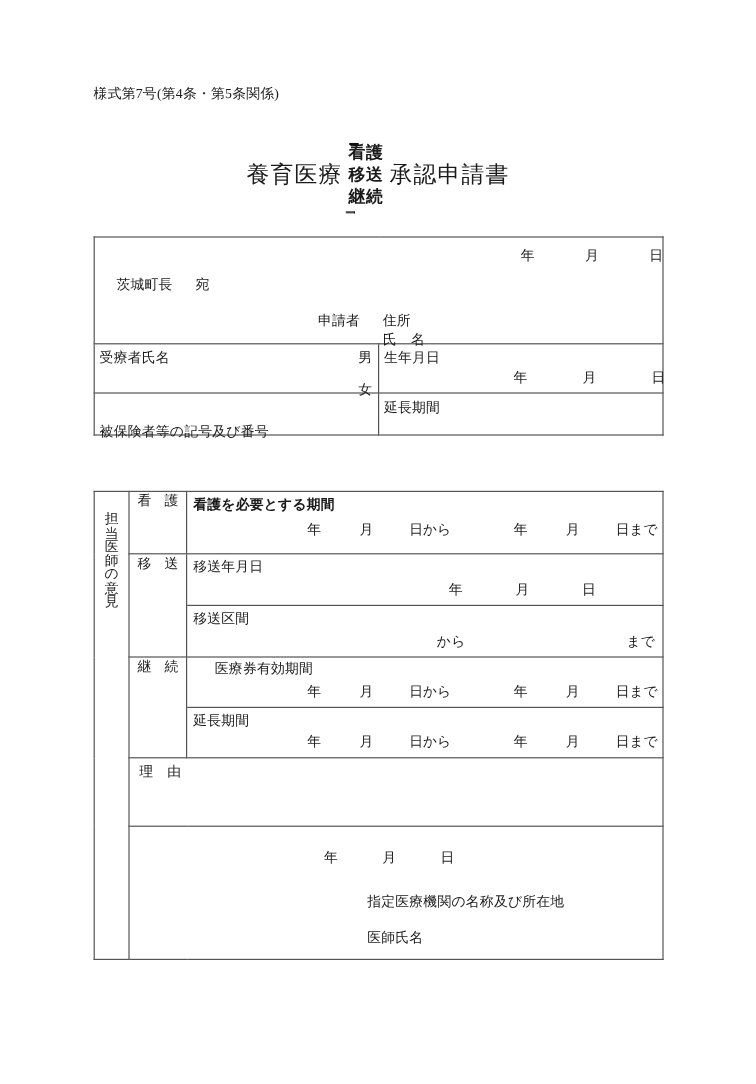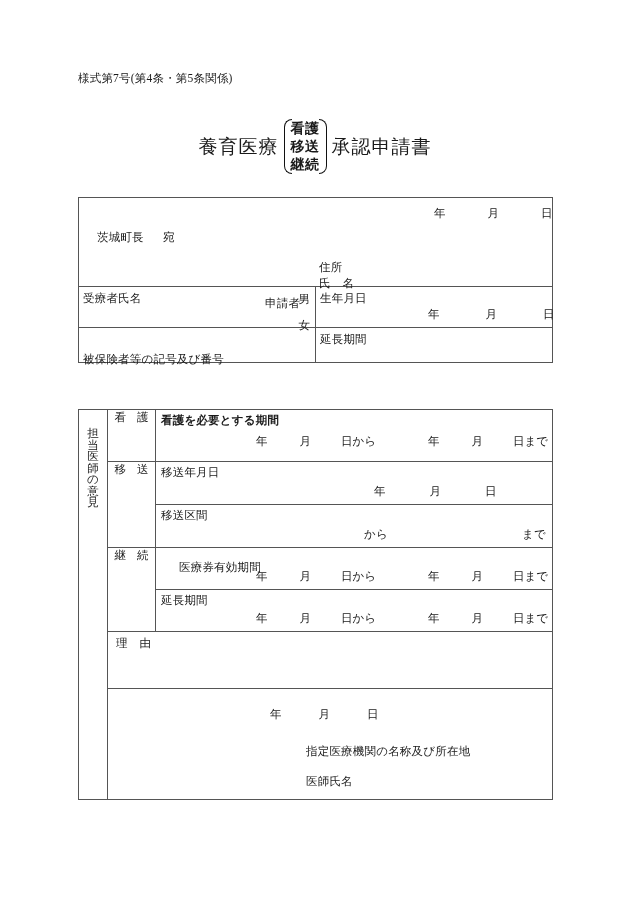--- a/index.html
+++ b/index.html
@@ -47,20 +47,21 @@
     font-size: 19px;
     font-weight: normal;
     letter-spacing: 1px;
     line-height: 1;
   }
   .title-bracket {
     display: flex;
     align-items: stretch;
     margin: 0 4px;
     position: relative;
+    flex-direction: column;
   }
   .brk {
     width: 7px;
     align-self: stretch;
     position: relative;
   }
   .brk::before {
     content: "";
     position: absolute;
     top: 1px;
@@ -209,21 +210,21 @@
           <div class="cell">
             <div class="dateline" style="left:355px; top:8px;">
               <span>年</span>
               <span style="width:42px"></span>
               <span>月</span>
               <span style="width:42px"></span>
               <span>日</span>
             </div>
             <div class="lbl" style="left:18px; top:32px;">茨城町長</div>
             <div class="lbl" style="left:84px; top:32px;">宛</div>
-            <div class="lbl" style="left:186px; top:62px;margin-top:36px;">申請者</div>
+            <div class="lbl" style="left:186px; top:62px;">申請者</div>
             <div class="lbl" style="left:240px; top:62px;">住所</div>
             <div class="lbl" style="left:240px; top:78px;">氏　名</div>
           </div>
         </td>
       </tr>
 
 
       <tr>
         <td style="height:40px">
           <div class="cell">
@@ -348,21 +349,21 @@
         <td rowspan="2">
           <div class="midlabel">
             <div class="two">
               <span>継</span>
               <span>続</span>
             </div>
           </div>
         </td>
         <td style="height:41px">
           <div class="cell">
-            <div class="lbl" style="left:5px; top:12px;padding-left:18px;">医療券有効期間</div>
+            <div class="lbl" style="left:5px; top:2px;padding-left:18px;">医療券有効期間</div>
             <div class="dateline" style="left:100px; top:21px;">
               <span>年</span>
               <span style="width:32px"></span>
               <span>月</span>
               <span style="width:30px"></span>
               <span>日から</span>
               <span style="width:52px"></span>
               <span>年</span>
               <span style="width:32px"></span>
               <span>月</span>

